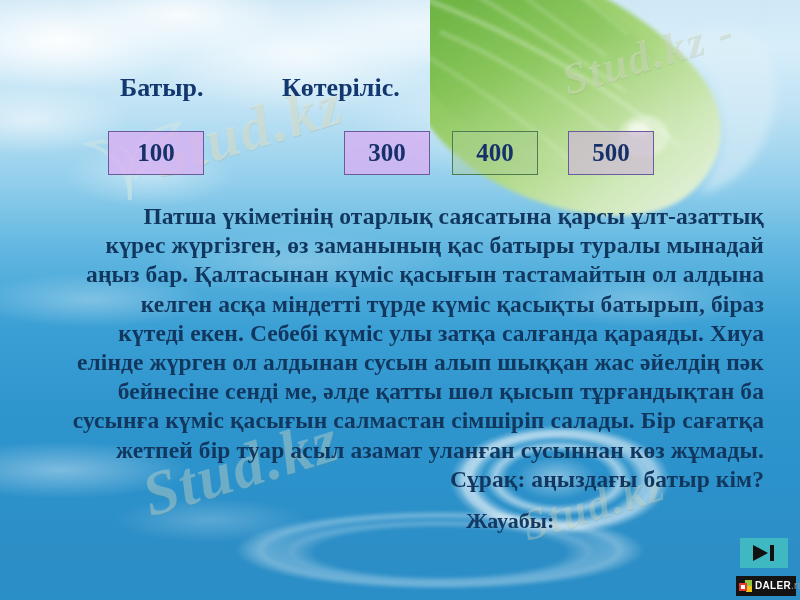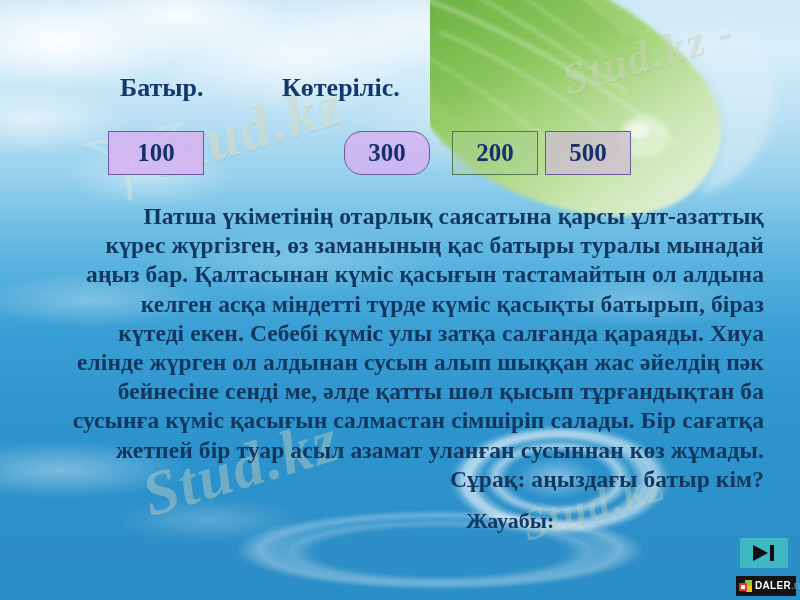--- a/index.html
+++ b/index.html
@@ -102,23 +102,23 @@
     position:absolute;top:0;height:44px;
     border:1px solid #6b5a9c;
     background:rgba(216,176,242,.78);
     display:flex;align-items:center;justify-content:center;
     font-family:"Liberation Serif", serif;font-weight:700;font-size:25px;
     color:#16306a;cursor:pointer;
     box-sizing:border-box;
   }
   .vbtn.v0{left:108px;width:96px;}
   .vbtn.v1{left:232px;width:88px;}
-  .vbtn.v2{left:344px;width:86px;border-radius:18px;}
+  .vbtn.v2{left:344px;width:86px;}
   .vbtn.v3{left:452px;width:86px;background:rgba(170,205,150,.42);border-color:#4f7b52;}
-  .vbtn.v4{left:545px;width:86px;background:rgba(205,184,214,.68);border-color:#6b5a9c;}
+  .vbtn.v4{left:568px;width:86px;background:rgba(205,184,214,.68);border-color:#6b5a9c;}
 
   
   .body-text{
     position:absolute;left:60px;top:202px;width:692px;
     font-family:"Liberation Serif", serif;font-weight:700;
     font-size:23.5px;line-height:29.2px;
     color:#12375f;text-indent:38px;text-align:right;
     letter-spacing:.1px;
     margin-left:12px;
   }
@@ -221,21 +221,21 @@
   <div class="wm wm-d">Stud.kz</div>
 
   <div class="headers">
     <div class="hdr h0">Батыр.</div>
     <div class="hdr h1">Көтеріліс.</div>
   </div>
 
   <div class="values">
     <div class="vbtn v0">100</div>
     <div class="vbtn v2">300</div>
-    <div class="vbtn v3">200</div>
+    <div class="vbtn v3">400</div>
     <div class="vbtn v4">500</div>
   </div>
 
   <div class="body-text">Патша үкіметінің отарлық саясатына қарсы ұлт-азаттық күрес жүргізген, өз заманының қас батыры туралы мынадай аңыз бар. Қалтасынан күміс қасығын тастамайтын ол алдына келген асқа міндетті түрде күміс қасықты батырып, біраз күтеді екен. Себебі күміс улы затқа салғанда қараяды. Хиуа елінде жүрген ол алдынан сусын алып шыққан жас әйелдің пәк бейнесіне сенді ме, әлде қатты шөл қысып тұрғандықтан ба сусынға күміс қасығын салмастан сімшіріп салады. Бір сағатқа жетпей бір туар асыл азамат уланған сусыннан  көз жұмады.      Сұрақ: аңыздағы батыр кім?</div>
 
   <div class="answer-label">Жауабы:</div>
 
   <div class="next-btn">
     <svg width="28" height="18" viewBox="0 0 28 18">
       <polygon points="3,1 18,9 3,17" fill="#111111"></polygon>

